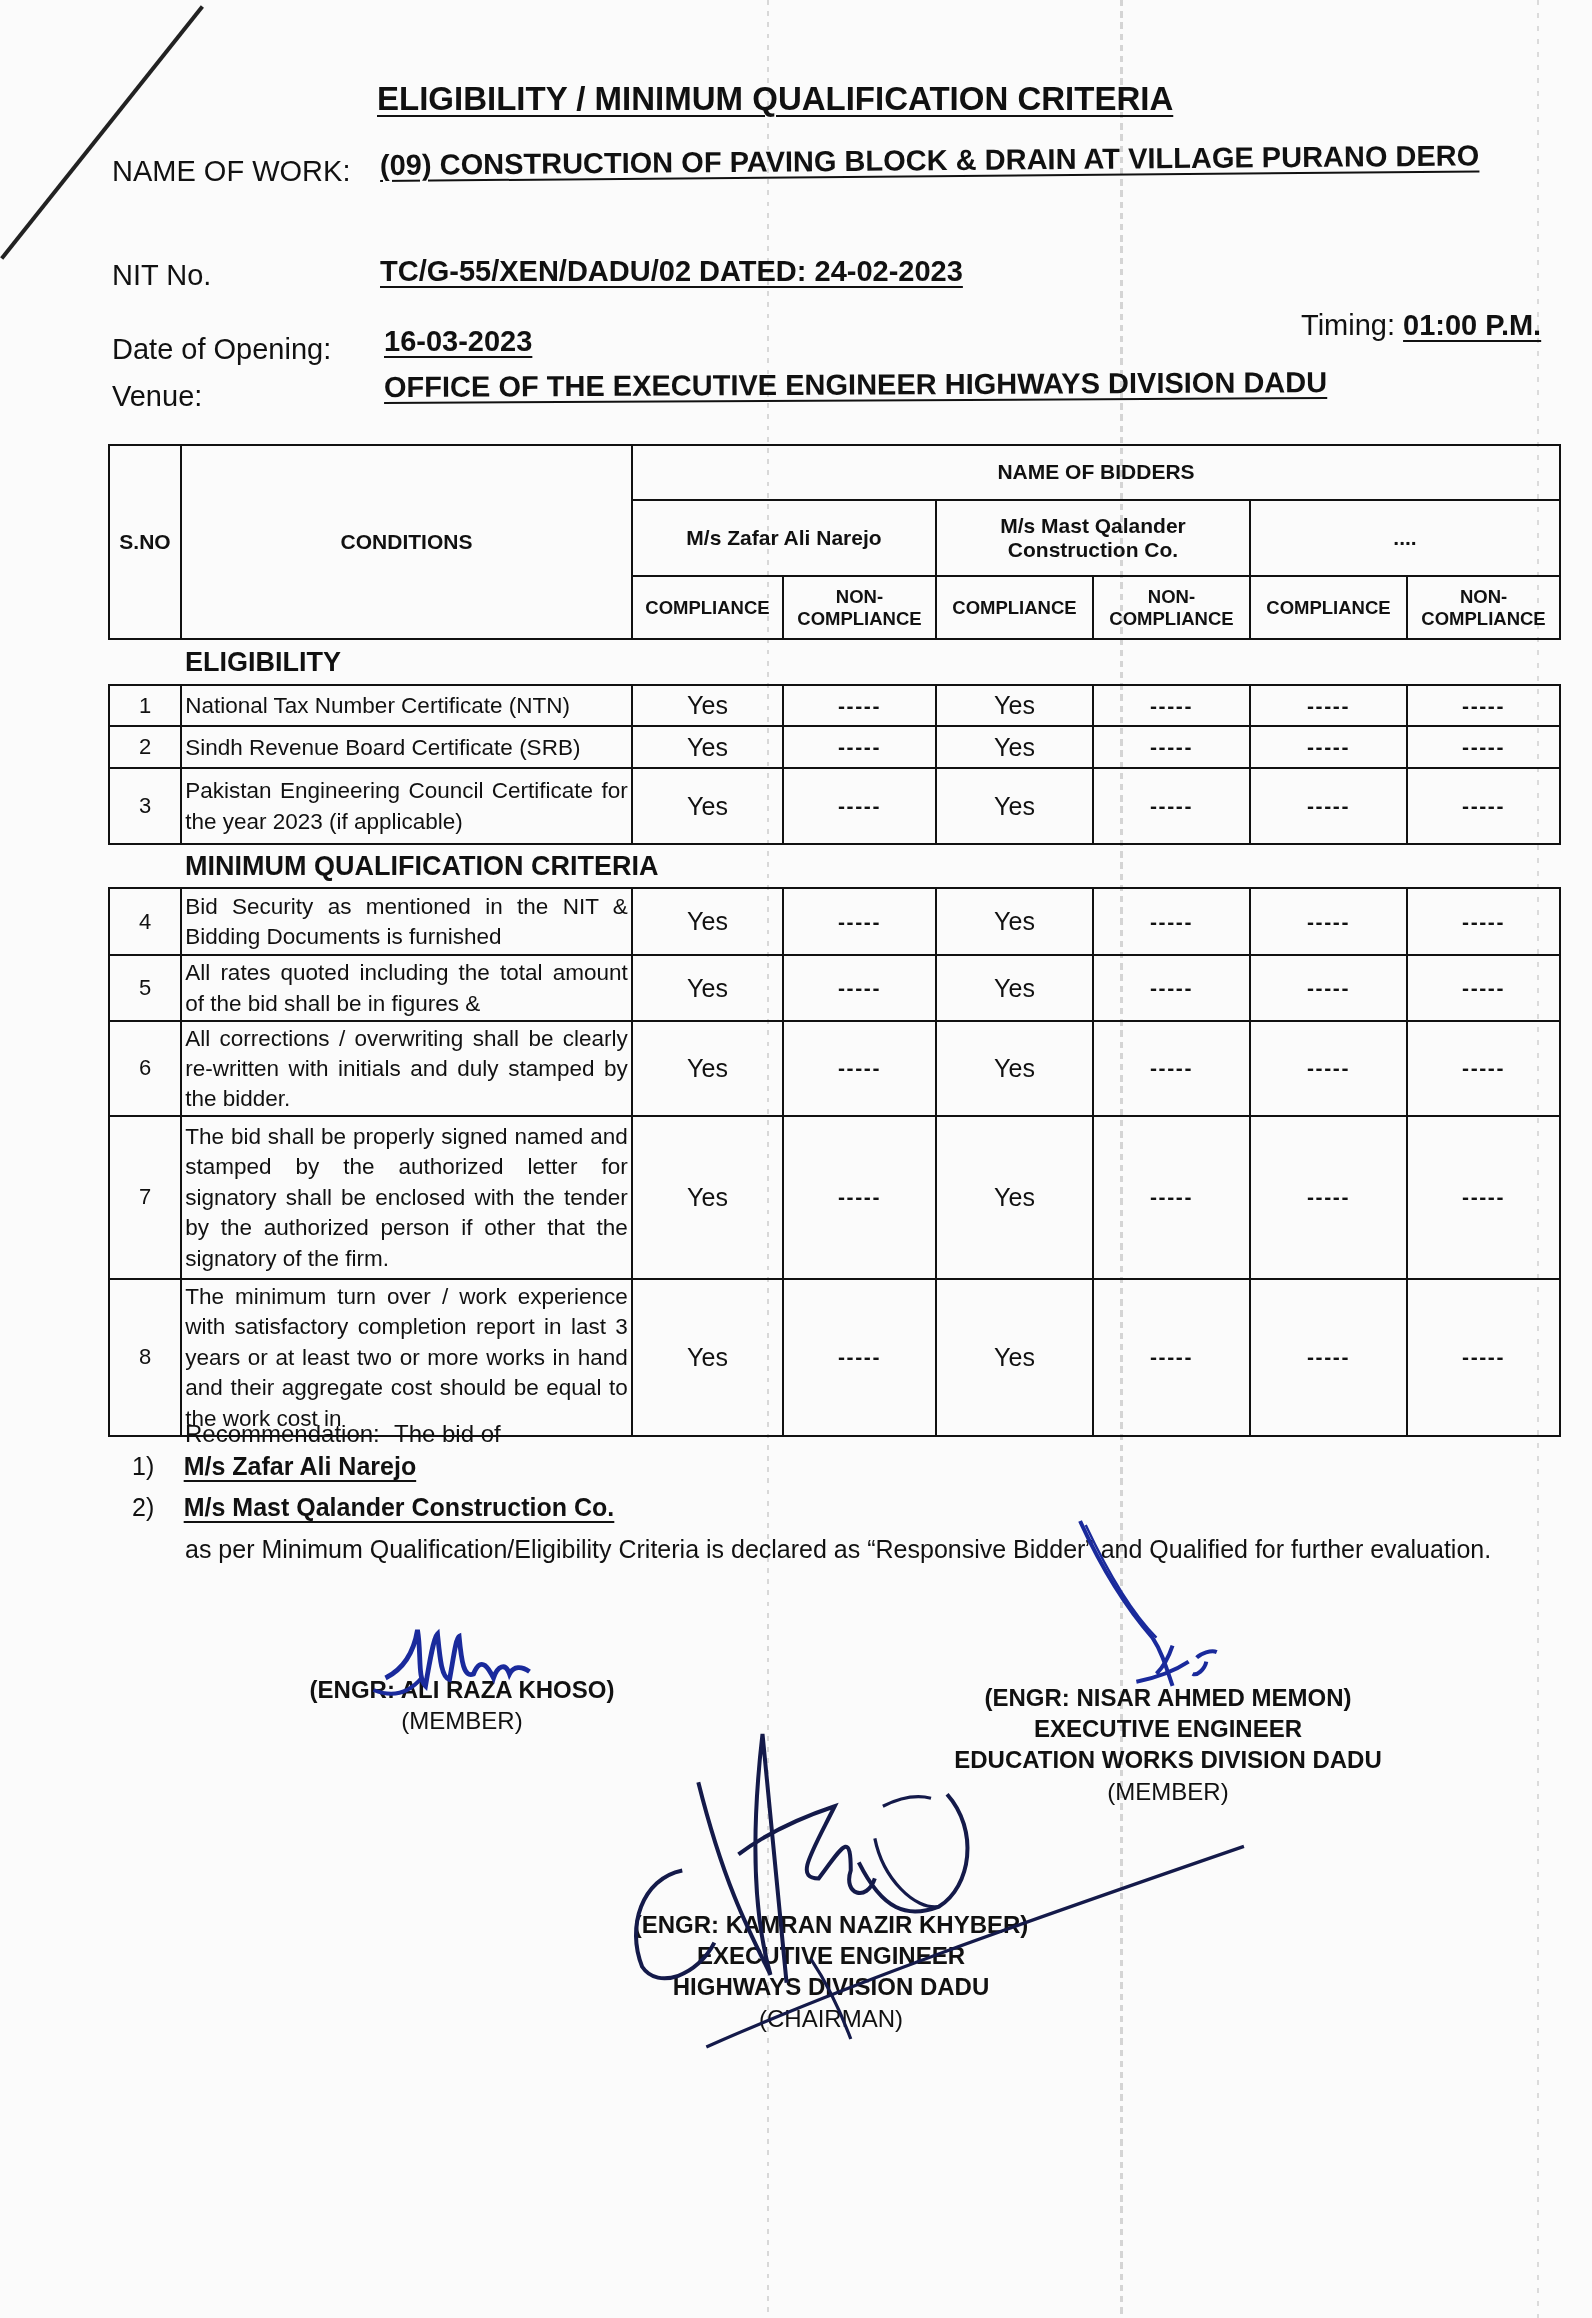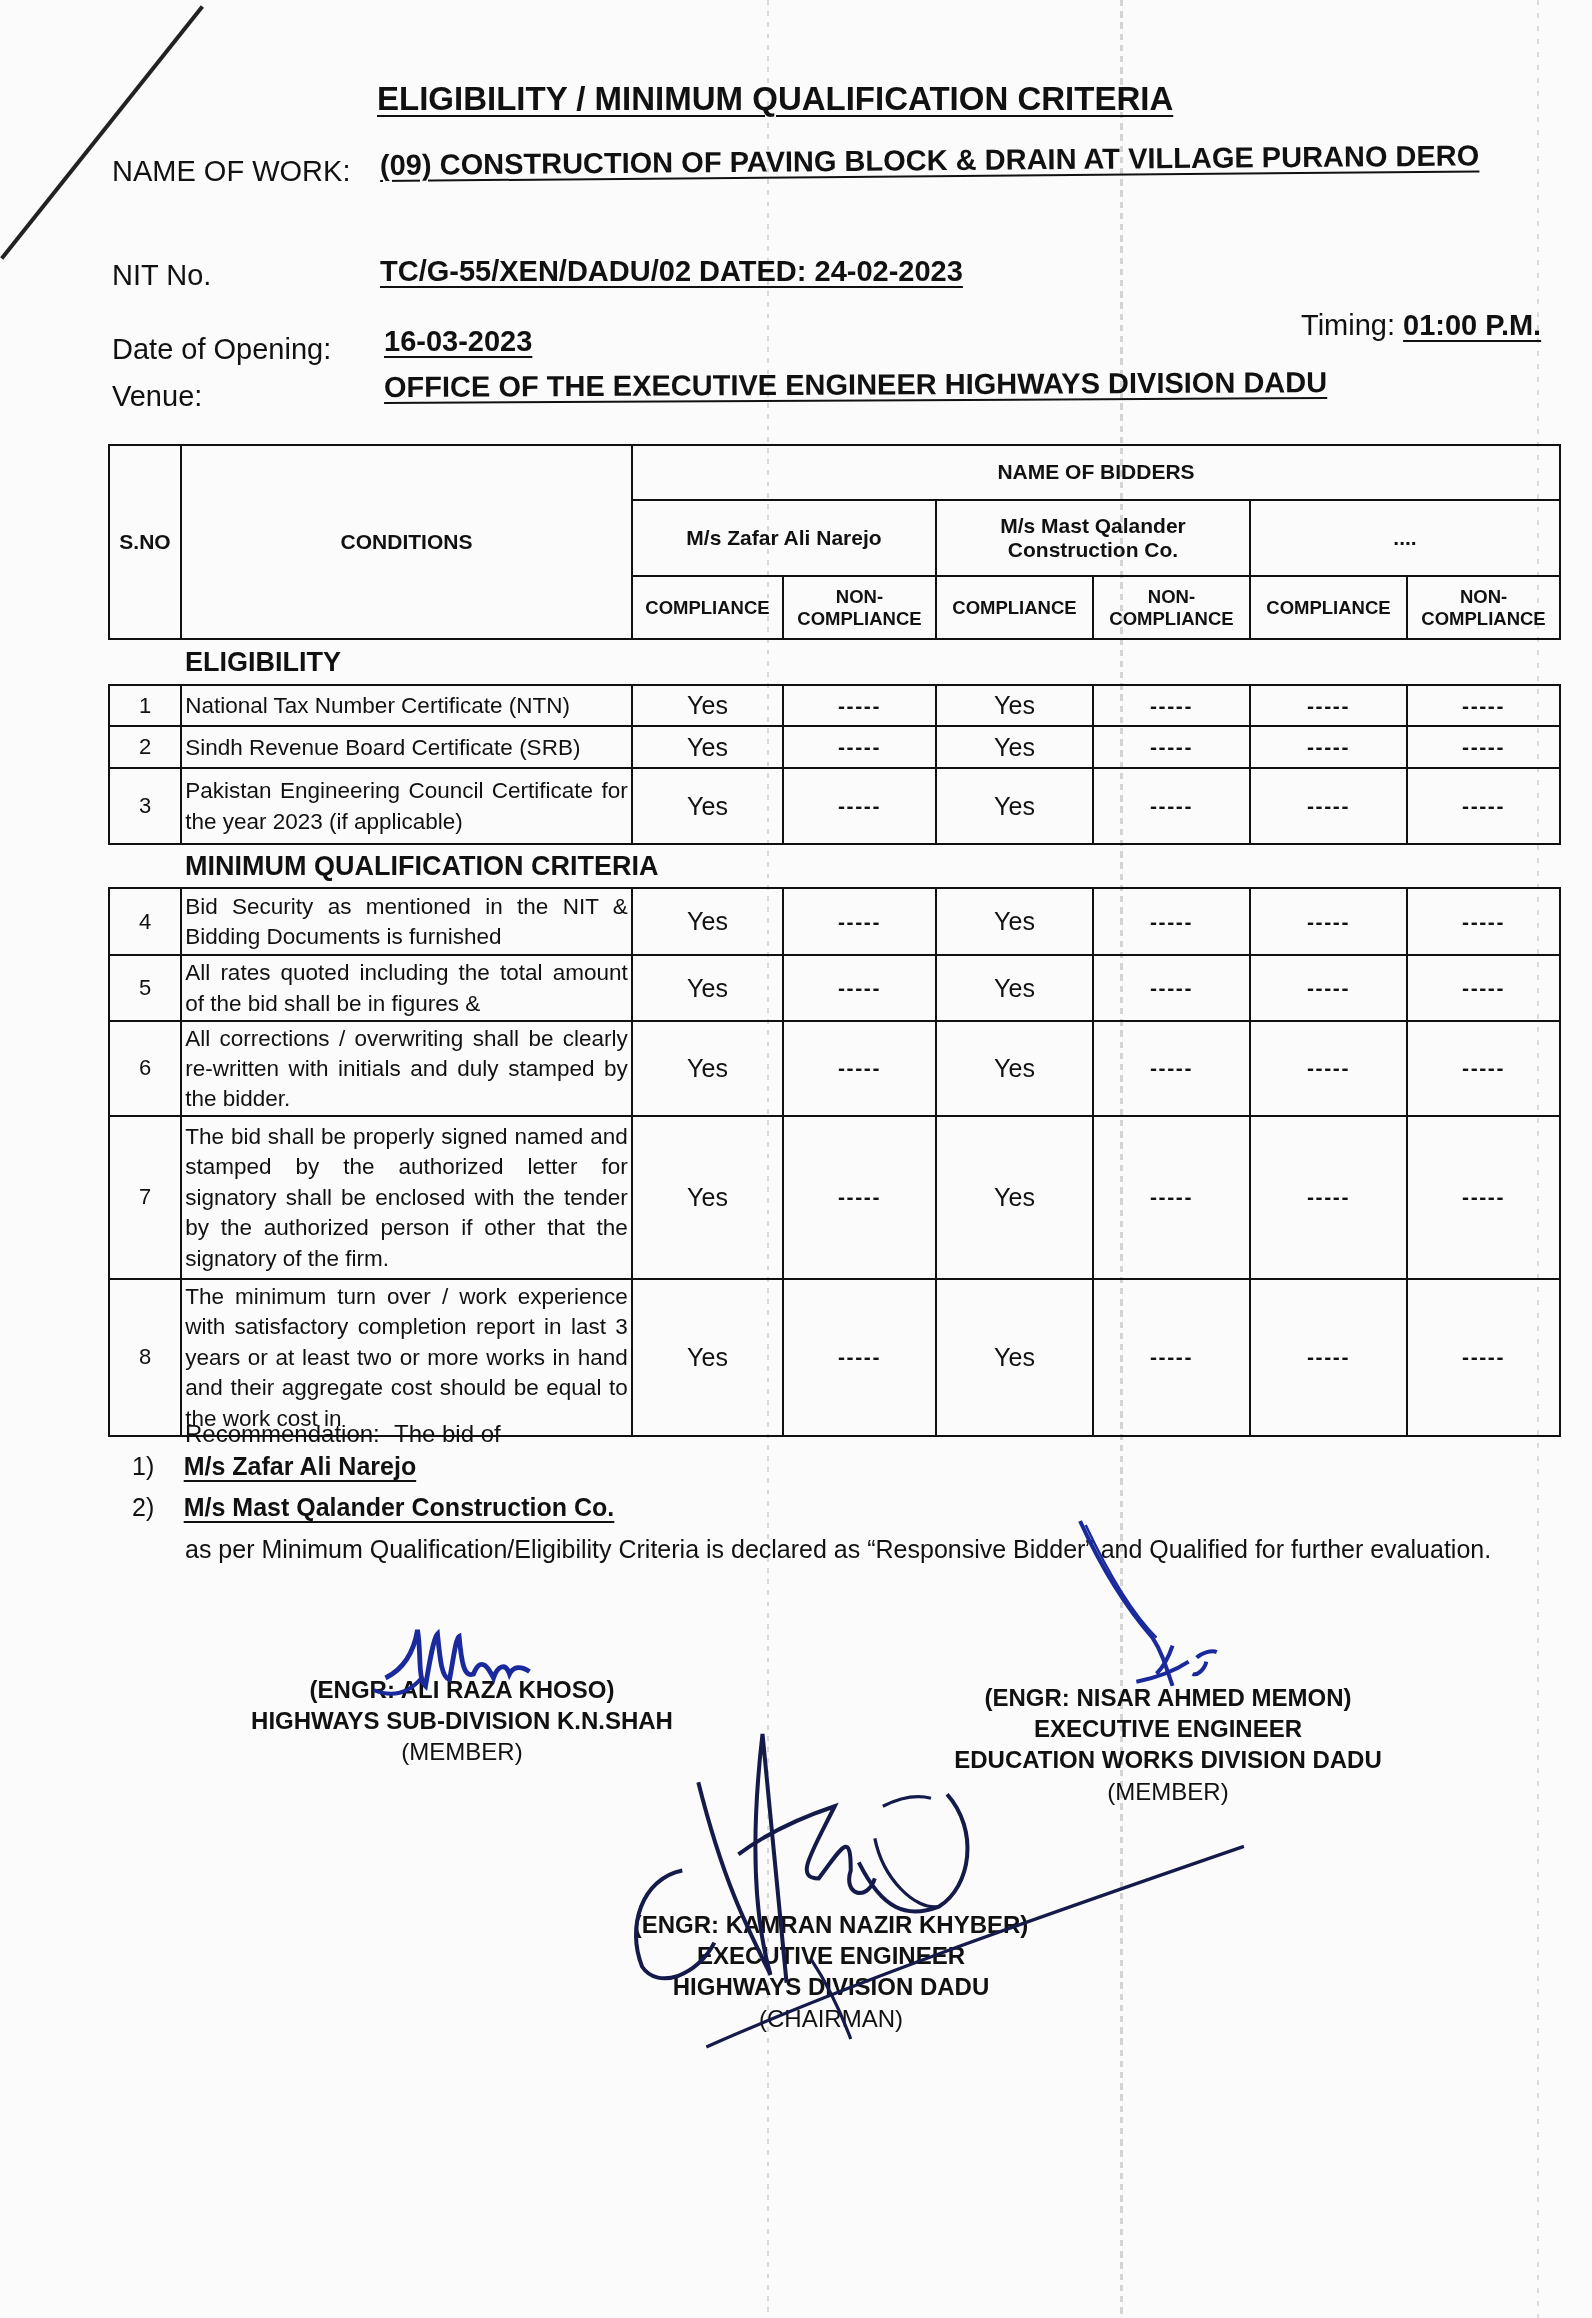--- a/index.html
+++ b/index.html
@@ -200,21 +200,20 @@
   <span class="b u" style="margin-left:22.5px;">M/s Zafar Ali Narejo</span>
 </div>
 <div class="abs recitem" style="left:132px;top:1493px;">
   <span>2)</span>
   <span class="b u" style="margin-left:22.5px;">M/s Mast Qalander Construction Co.</span>
 </div>
 <div id="decl" class="abs">as per Minimum Qualification/Eligibility Criteria is declared as “Responsive Bidder” and Qualified for further evaluation.</div>
 
 <div class="sig" style="left:205px;top:1674px;width:514px;">
   <div class="n">(ENGR: ALI RAZA KHOSO)</div>
-  <div class="t">HIGHWAYS SUB-DIVISION K.N.SHAH</div>
   <div>(MEMBER)</div>
 </div>
 <svg class="ink" style="left:337px;top:1622px;" width="209" height="80" viewBox="0 0 260 100">
   <path d="M60 70 C80 60,95 40,100 10 C105 40,100 70,110 80 C115 50,120 20,125 15 C128 45,130 70,140 72 C145 45,148 20,152 18 C155 50,158 70,170 65 C180 40,190 60,195 70 C200 55,210 50,215 65 C220 55,230 55,240 62" stroke="#1a2a9c" stroke-width="6" fill="none"></path>
   <path d="M45 85 C70 95,90 88,105 70" stroke="#1a2a9c" stroke-width="5" fill="none"></path>
 </svg>
 
 <div class="sig" style="left:943px;top:1682px;width:450px;">
   <div class="n">(ENGR: NISAR AHMED MEMON)</div>
   <div class="t">EXECUTIVE ENGINEER</div>

